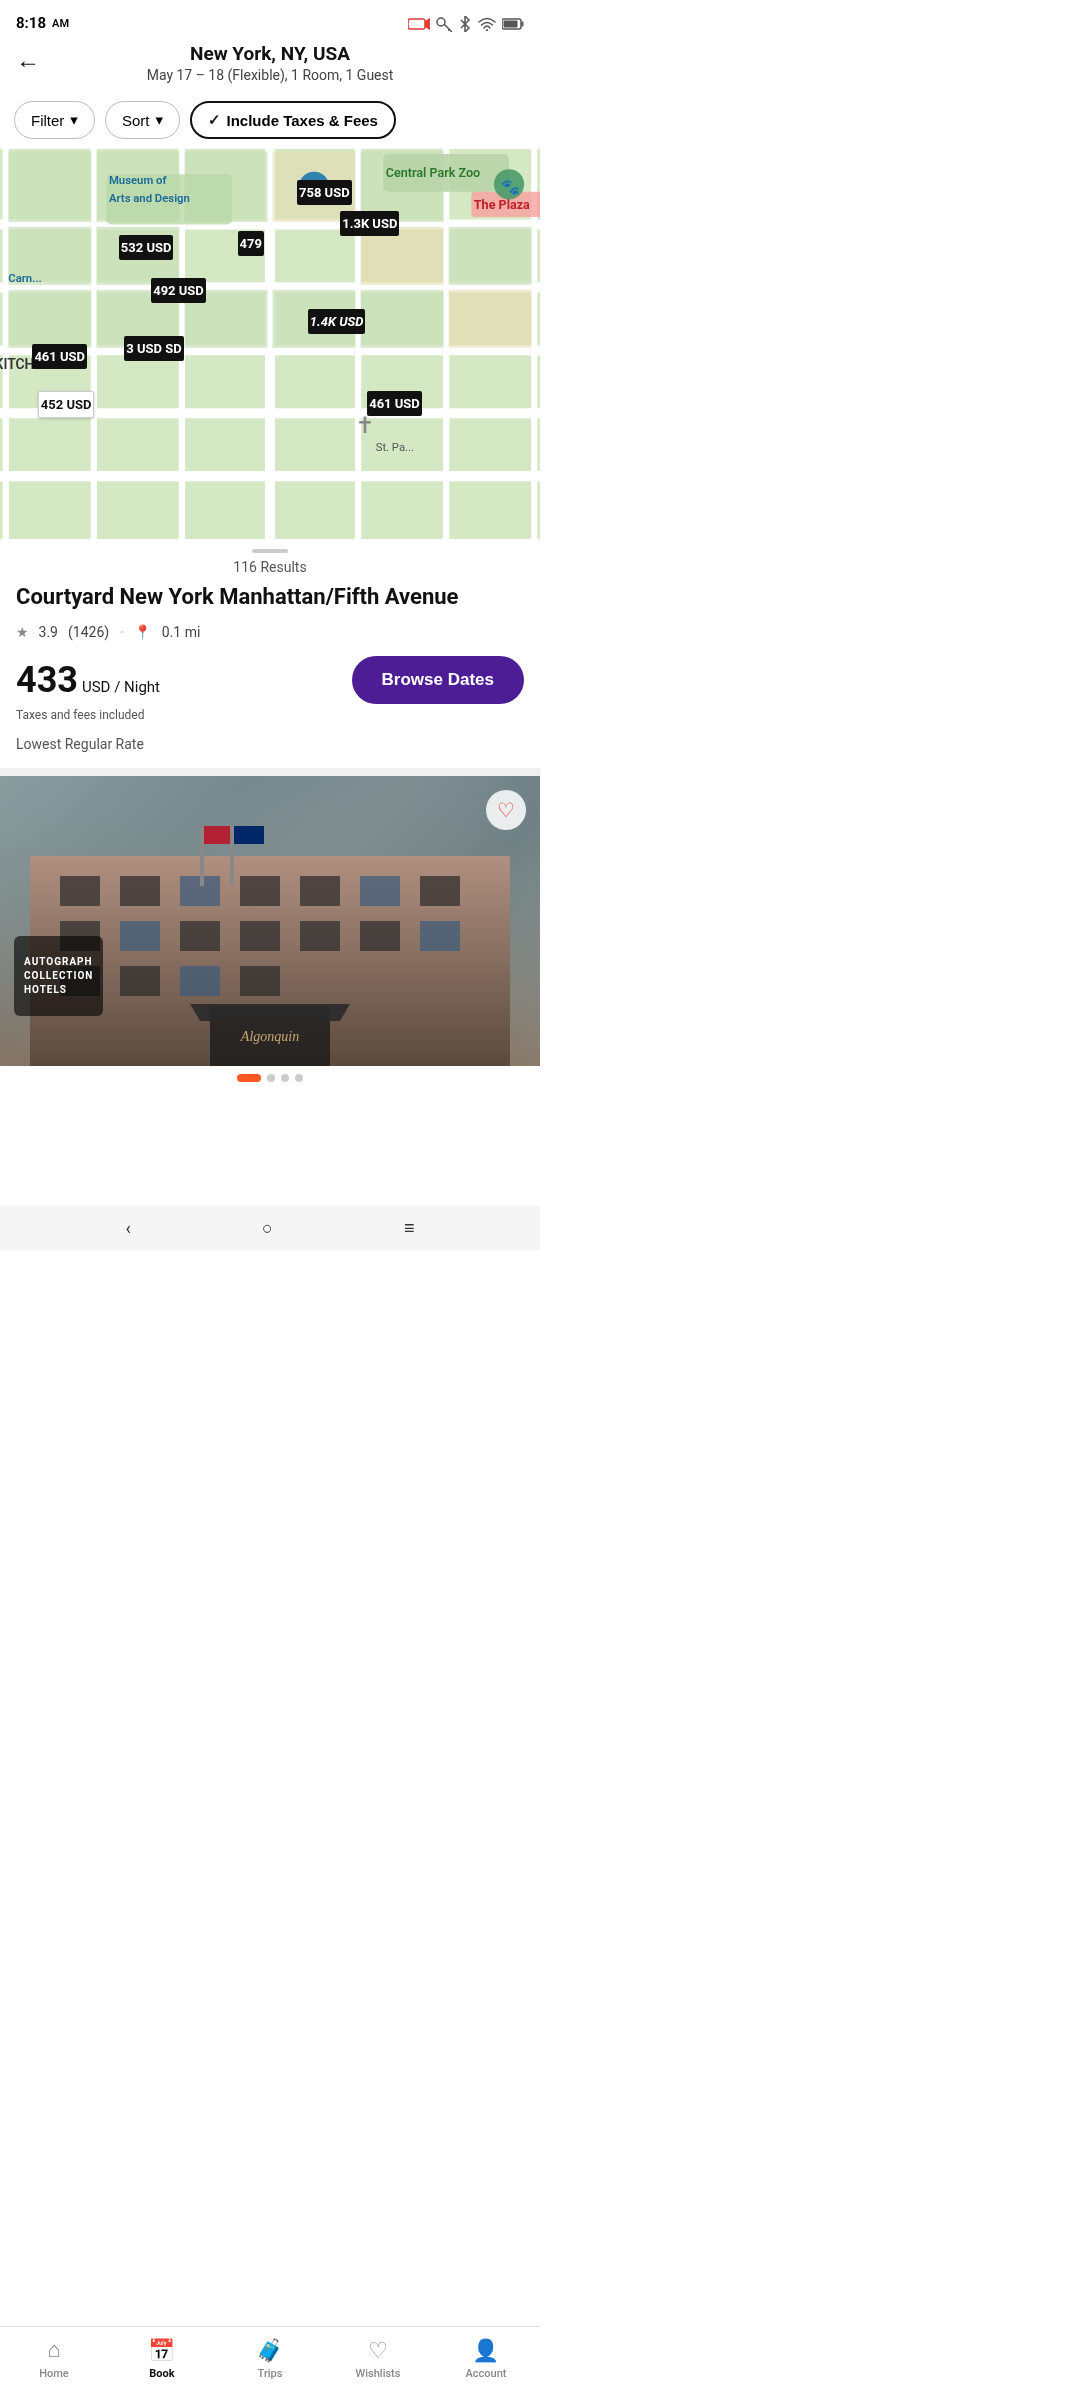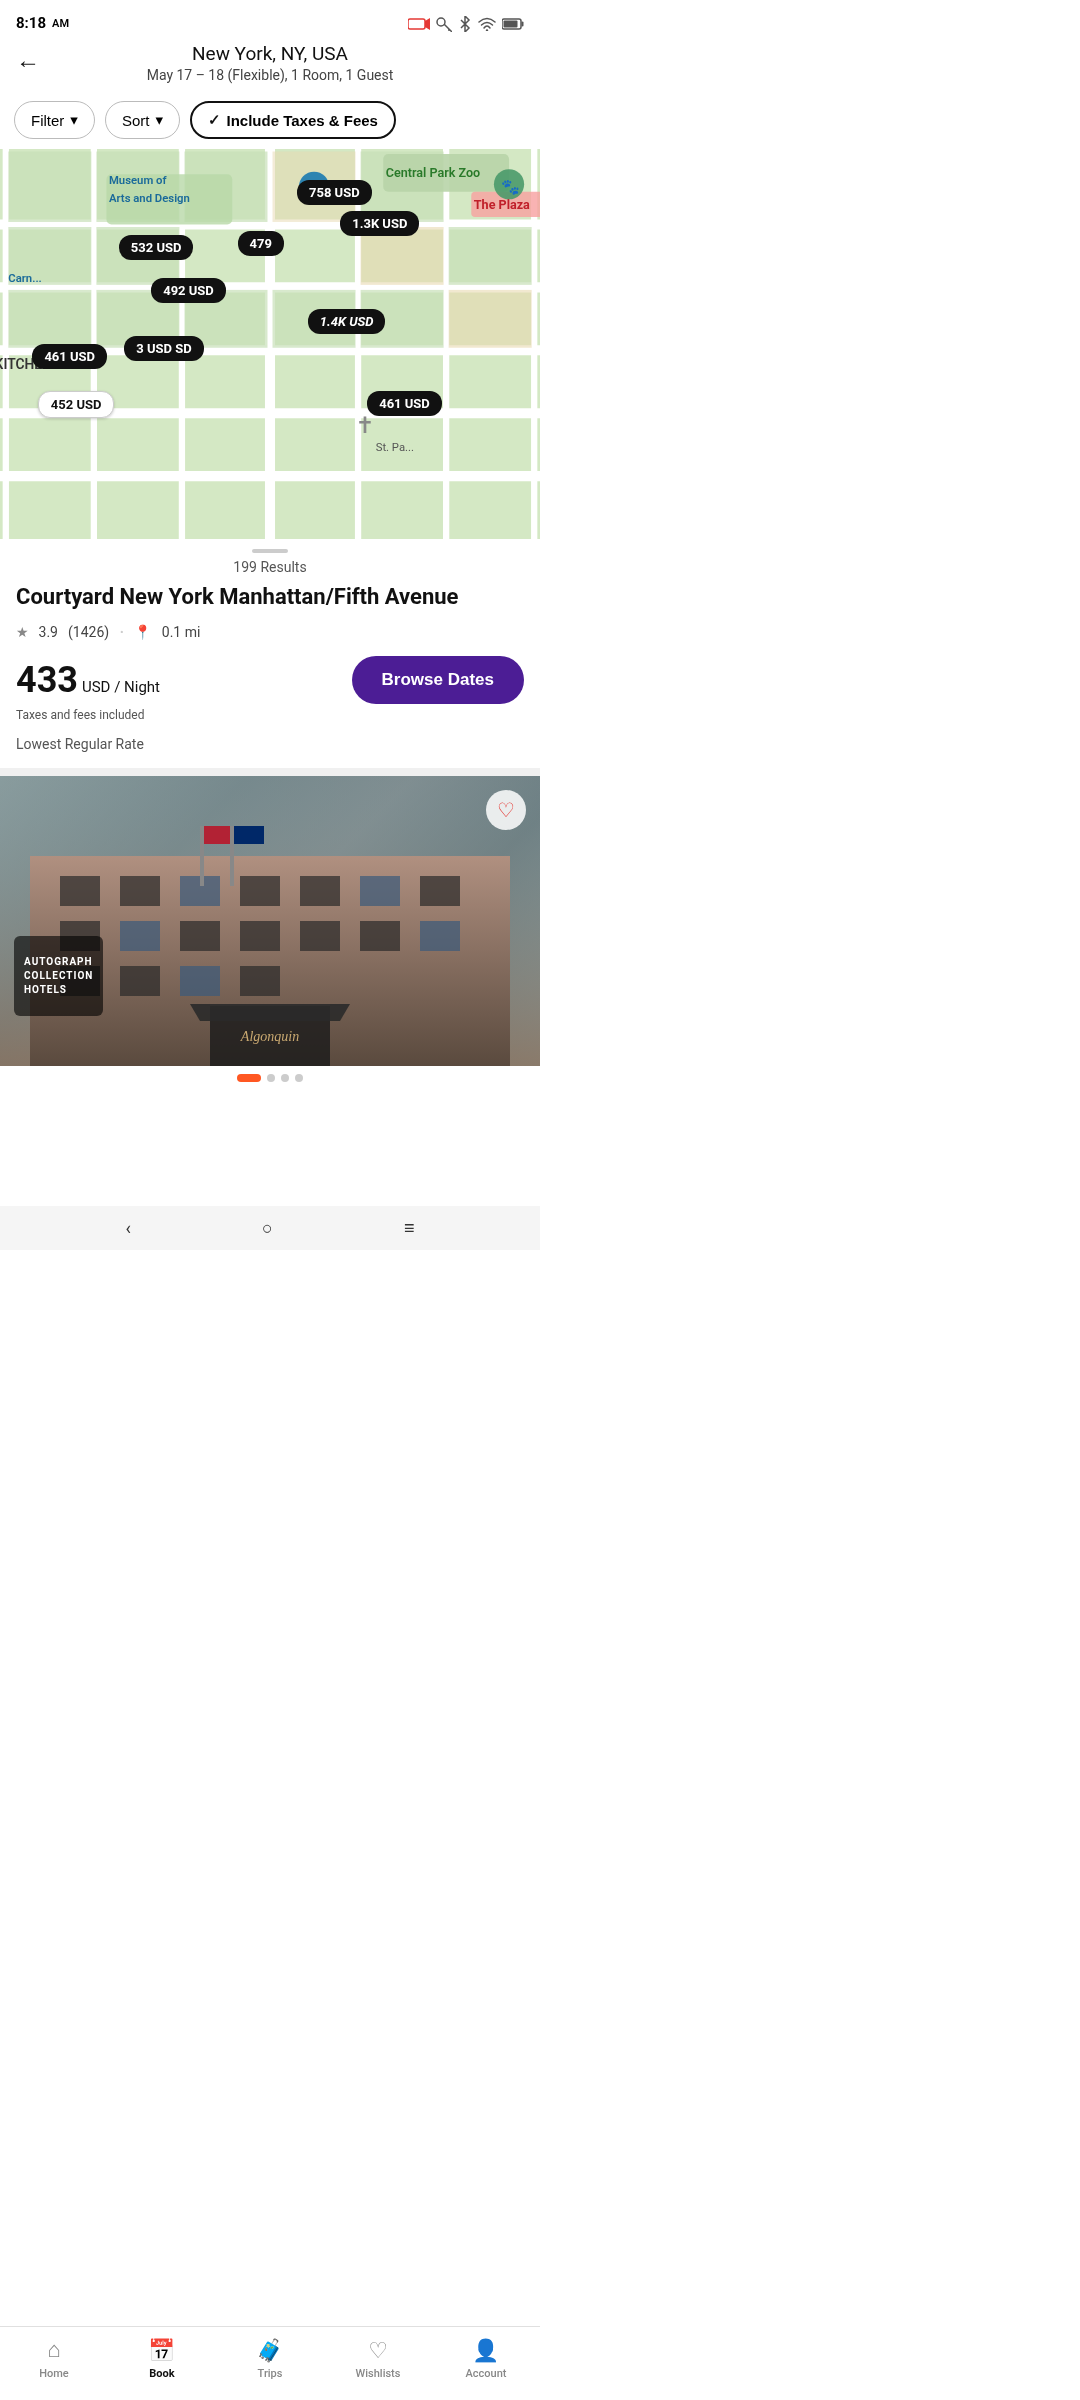--- a/index.html
+++ b/index.html
@@ -32,21 +32,21 @@
     .header {
       display: flex;
       flex-direction: column;
       align-items: center;
       padding: 6px 16px 10px;
       position: relative;
       background: #fff;
     }
     .header-title {
       font-size: 19px;
-      font-weight: 400;
+      font-weight: 700;
       color: #111;
       text-align: center;
     }
     .header-subtitle {
       font-size: 14px;
       color: #444;
       margin-top: 2px;
       text-align: center;
     }
     .back-btn {
@@ -97,22 +97,22 @@
       position: relative;
       background: #c8e6c9;
       overflow: hidden;
     }
 
     
     .price-pin {
       position: absolute;
       background: #111;
       color: #fff;
-      padding: 5px 12px;
-      border-radius: 12px;
+      padding: 5px 2px;
+      border-radius: 2px;
       font-size: 13px;
       font-weight: 700;
       white-space: nowrap;
     }
     .price-pin.light {
       background: #fff;
       color: #111;
       border: 1px solid #ccc;
       box-shadow: 0 1px 3px rgba(0,0,0,0.2);
     }
@@ -468,21 +468,21 @@
   <div class="price-pin light" style="left:7%;top:62%;">
     <span>452 USD</span>
   </div>
   <div class="price-pin" style="left:68%;top:62%;">
     <span>461 USD</span>
   </div>
 </div>
 
 <div class="drag-handle"></div>
 
-<div class="results-count">199 Results</div>
+<div class="results-count">116 Results</div>
 
 <div class="hotel-card">
   <div class="hotel-name">Courtyard New York Manhattan/Fifth Avenue</div>
   <div class="hotel-meta">
     <span class="star">★</span>
     <span>3.9</span>
     <span>(1426)</span>
     <span class="dot">·</span>
     <span>📍</span>
     <span>0.1 mi</span>

